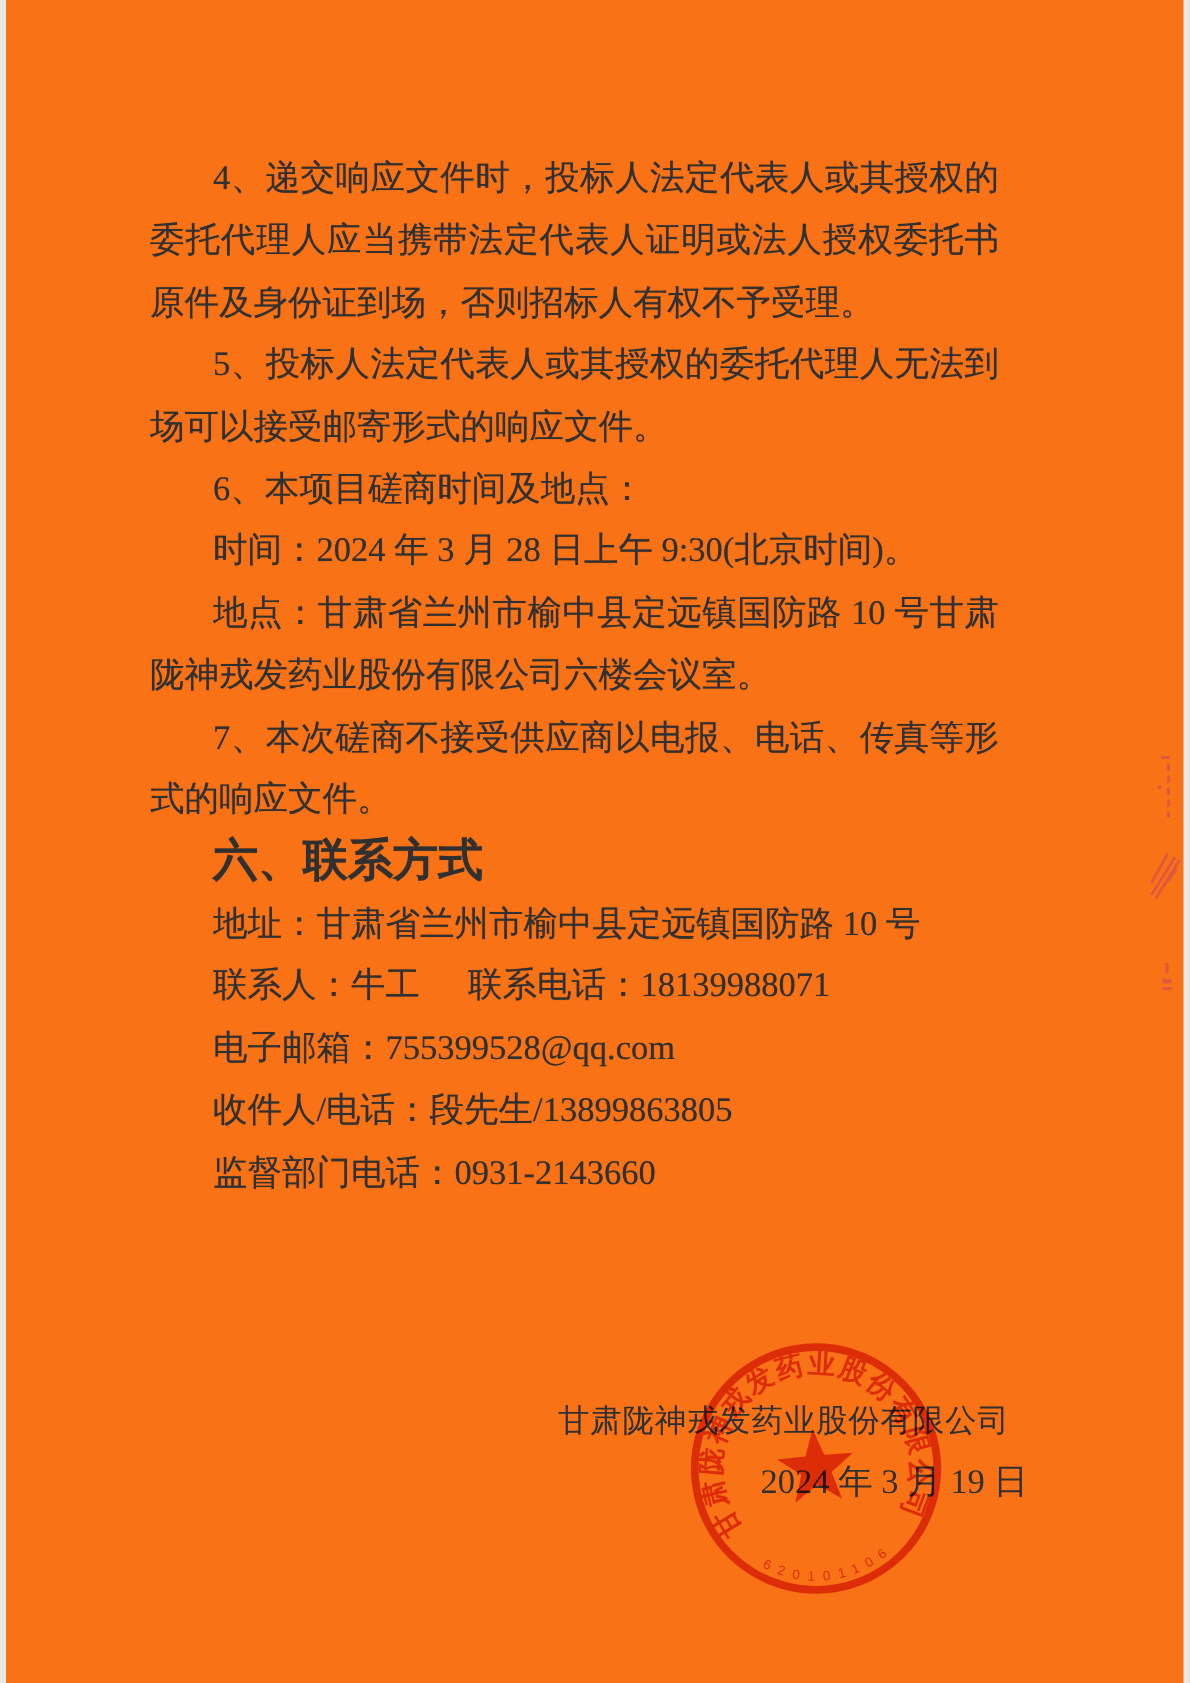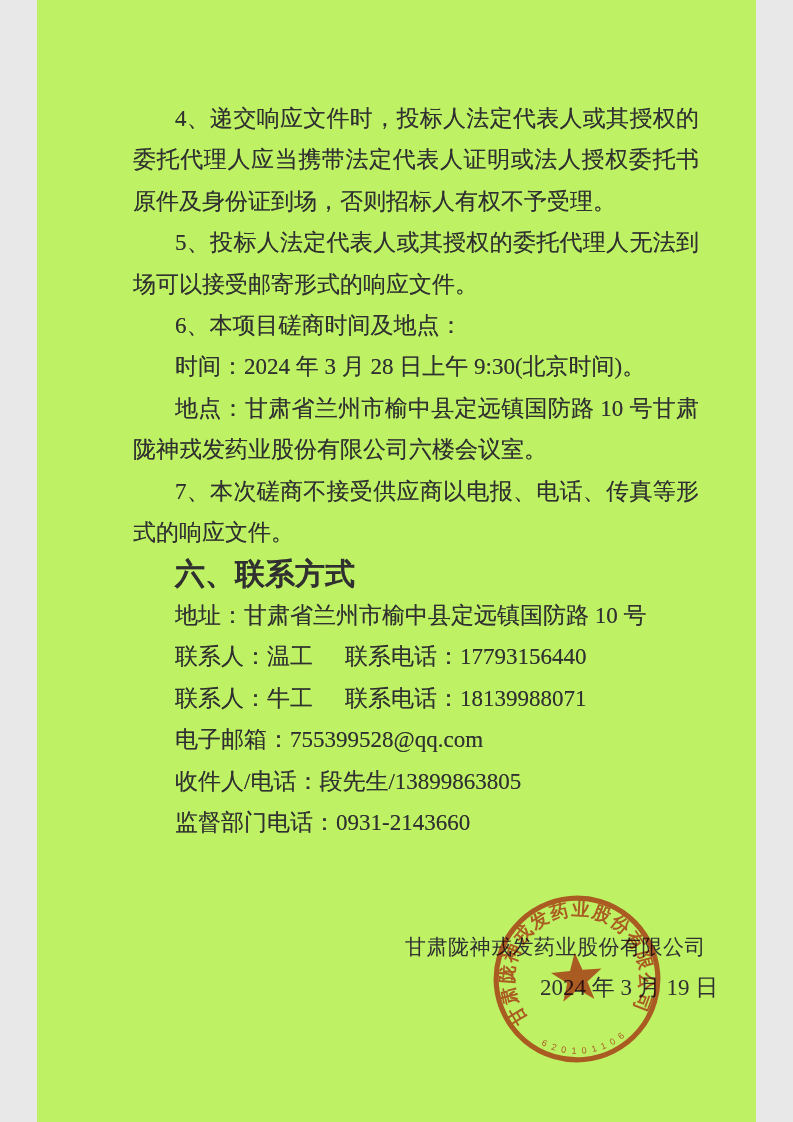--- a/index.html
+++ b/index.html
@@ -6,24 +6,24 @@
     --ink-color: #303030;
     --seal-color: #e04a3f;
     --artifact-color: #d95348;
   }
   * { margin: 0; padding: 0; box-sizing: border-box; }
   html, body { background: #e8e8e8; }
   body { font-family: "Liberation Serif", "DejaVu Serif", serif; }
 
   .page {
     position: relative;
-    width: 719px;
+    width: 785px;
     height: 1122px;
     margin: 0 auto;
-    background: #bef264;
+    background: #f97316;
     overflow: hidden;
     color: var(--ink-color);
   }
 
   .doc-body {
     position: absolute;
     left: 96px;
     top: 98px;
     width: 566px;
     font-size: 23px;
@@ -97,21 +97,20 @@
         <p class="para">4、递交响应文件时，投标人法定代表人或其授权的委托代理人应当携带法定代表人证明或法人授权委托书原件及身份证到场，否则招标人有权不予受理。</p>
         <p class="para">5、投标人法定代表人或其授权的委托代理人无法到场可以接受邮寄形式的响应文件。</p>
         <p class="para">6、本项目磋商时间及地点：</p>
         <p class="para">时间：2024 年 3 月 28 日上午 9:30(北京时间)。</p>
         <p class="para">地点：甘肃省兰州市榆中县定远镇国防路 10 号甘肃陇神戎发药业股份有限公司六楼会议室。</p>
         <p class="para">7、本次磋商不接受供应商以电报、电话、传真等形式的响应文件。</p>
       </div>
     <div class="section-heading">六、联系方式</div>
     <div id="contacts">
         <p class="contact-line"><span>地址：甘肃省兰州市榆中县定远镇国防路 10 号</span></p>
-        <p class="contact-line"><span>联系人：温工</span><span class="right-part">联系电话：17793156440</span></p>
         <p class="contact-line"><span>联系人：牛工</span><span class="right-part">联系电话：18139988071</span></p>
         <p class="contact-line"><span>电子邮箱：755399528@qq.com</span></p>
         <p class="contact-line"><span>收件人/电话：段先生/13899863805</span></p>
         <p class="contact-line"><span>监督部门电话：0931-2143660</span></p>
       </div>
   </div>
 
   <div class="signature-company">甘肃陇神戎发药业股份有限公司</div>
 
   <div class="signature-date">2024 年 3 月 19 日</div>

